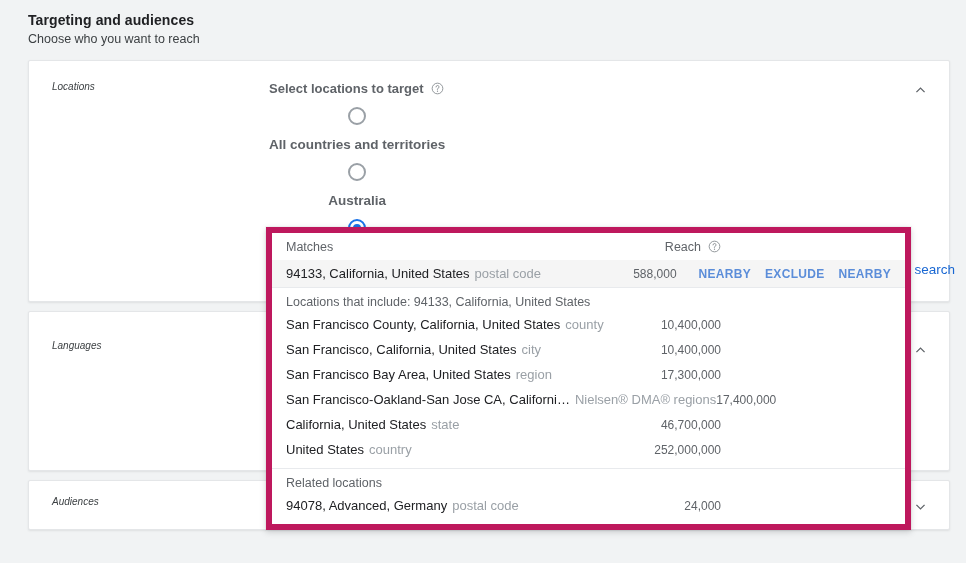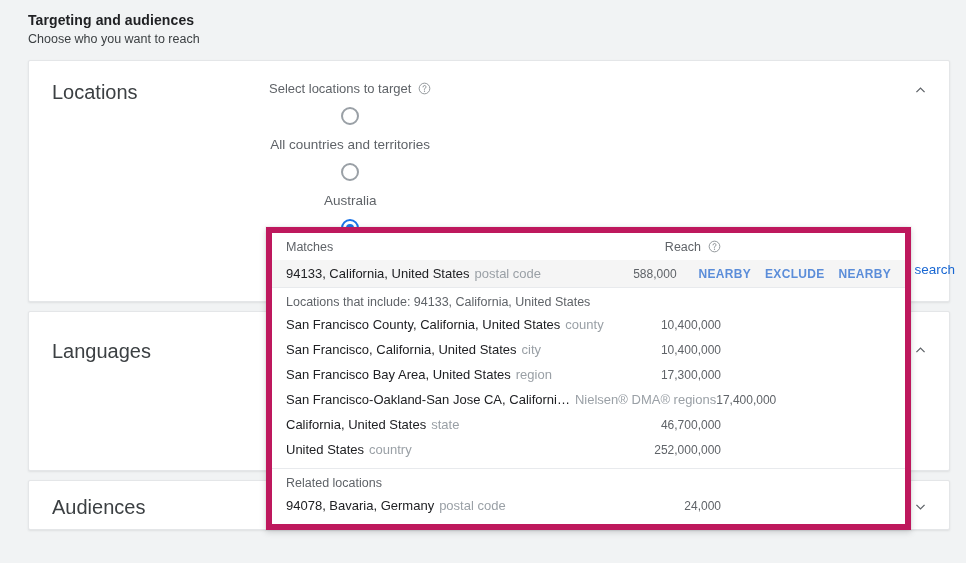--- a/index.html
+++ b/index.html
@@ -27,37 +27,37 @@
     border: 1px solid #e4e6e8;
     border-radius: 2px;
     box-shadow: 0 1px 2px rgba(60,64,67,.10);
   }
   #card-locations { top: 60px; height: 242px; }
   #card-languages { top: 311px; height: 160px; }
   #card-audiences { top: 480px; height: 50px; }
 
   .card-label {
     position: absolute; left: 23px; top: 20px;
-    font-size: 20px; color: #3c4043;
+    font-size: 10px; color: #3c4043; font-style: italic;
   }
   #card-languages .card-label { top: 28px; }
   #card-audiences .card-label { top: 15px; }
 
   .card-chevron {
     position: absolute; right: 16px; top: 16px;
     width: 26px; height: 26px;
     display: flex; align-items: center; justify-content: center;
     cursor: pointer;
   }
   #card-languages .card-chevron { top: 25px; }
   #card-audiences .card-chevron { top: 12px; }
   .chev { width: 13px; height: 13px; stroke: #5f6368; stroke-width: 1.6; fill: none; }
 
   
-  .loc-body { position: absolute; left: 240px; top: 20px; }
+  .loc-body { position: absolute; left: 240px; top: 20px; font-weight: bold; }
   .sel-target-row { display: flex; align-items: center; gap: 7px; }
   .sel-target-label { font-size: 13px; color: #5f6368; }
   .help-ico { width: 13px; height: 13px; display: block; }
 
   .radio-row {
     display: flex; align-items: center; gap: 12px;
     margin-top: 11px; cursor: pointer; flex-direction: column;
   }
   .radio {
     width: 18px; height: 18px; border-radius: 50%;
@@ -308,21 +308,21 @@
           <span class="dd-type">country</span>
           <span class="dd-reach pad">252,000,000</span>
         </div>
       </div>
     </div>
 
     <div class="dd-section">
       <div class="dd-group-title">Related locations</div>
       <div class="dd-list">
         <div class="dd-row">
-          <span class="dd-name">94078, Bavaria, Germany</span>
+          <span class="dd-name">94078, Advanced, Germany</span>
           <span class="dd-type">postal code</span>
           <span class="dd-reach pad">24,000</span>
         </div>
       </div>
     </div>
 
   </div>
 </div>
 
 </body></html>

